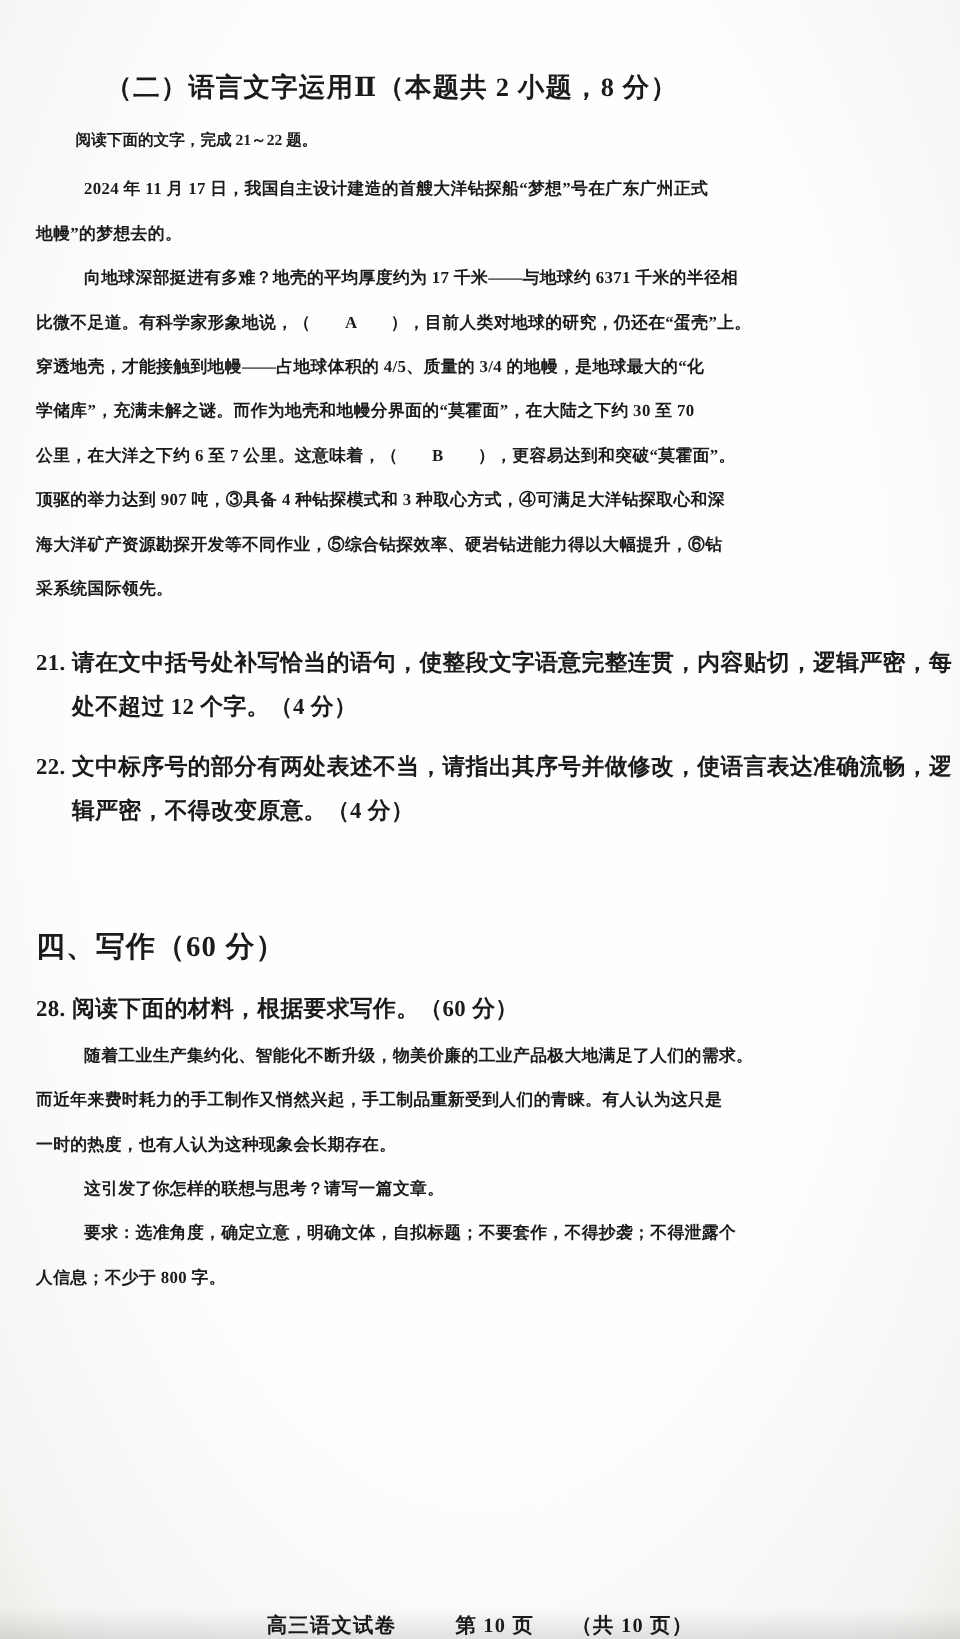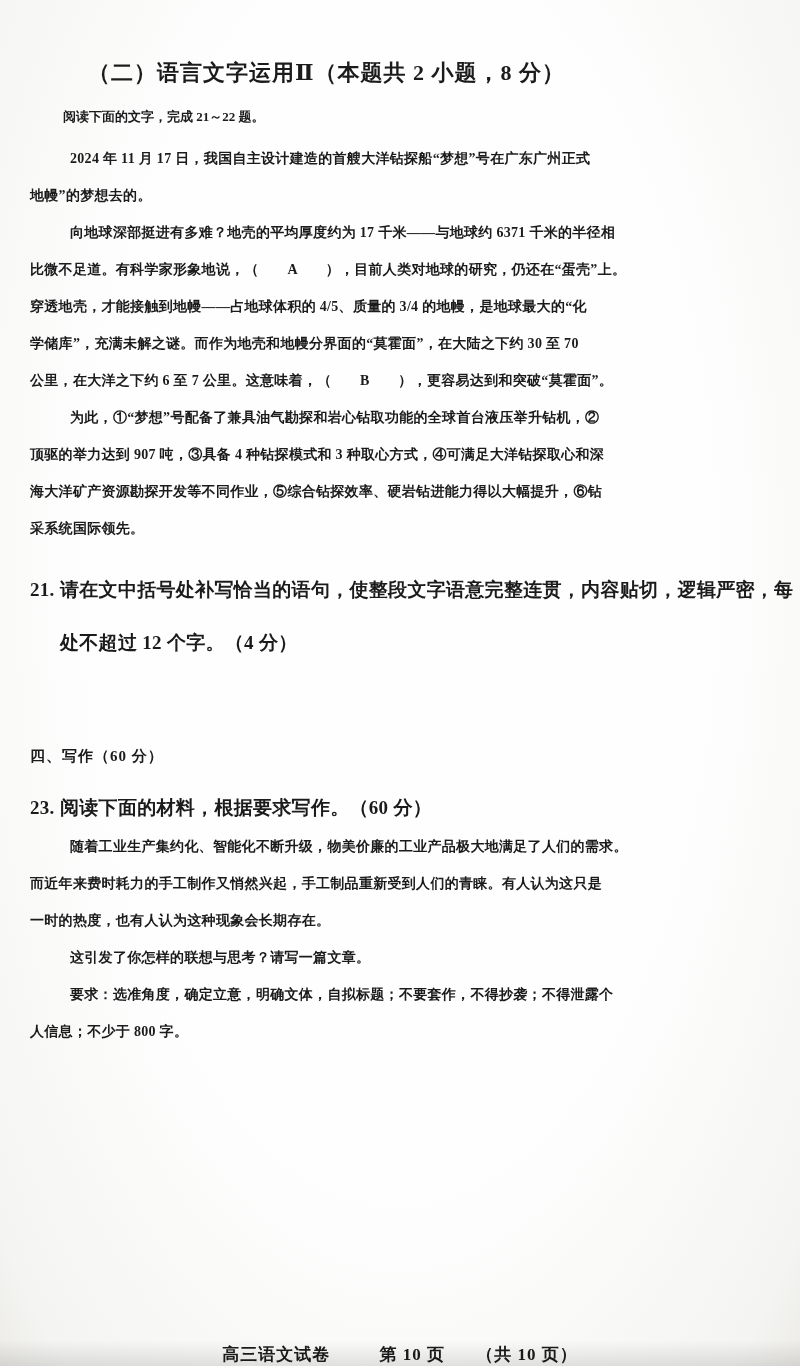--- a/index.html
+++ b/index.html
@@ -35,26 +35,26 @@
   .passage{margin-top:8px;}
   .pline{
     font-size:14px;font-weight:600;line-height:37px;
     white-space:nowrap;letter-spacing:0.3px;
   }
   .indent{text-indent:40px;}
   .question{margin-top:24px;}
   .question + .question{margin-top:13px;}
   .q-line{
     font-size:19px;font-weight:600;line-height:37px;
-    white-space:nowrap;letter-spacing:0.3px;margin-top:16px;
+    white-space:nowrap;letter-spacing:0.3px;
   }
   .q-num{display:inline-block;width:30px;}
   .q-cont{padding-left:30px;}
   .heading4{
-    font-size:15px;font-weight:bold;letter-spacing:1px;
+    font-size:24px;font-weight:bold;letter-spacing:1px;
     margin-top:80px;line-height:30px;
   }
   .q23{margin-top:18px;}
   .material{margin-top:2px;}
   .prompt-line{margin-top:0;}
   .footer{
     position:absolute;left:0;bottom:0;width:100%;
     text-align:center;font-size:17px;font-weight:700;letter-spacing:1px;
     white-space:nowrap;
   }
@@ -74,38 +74,43 @@
   <div class="passage">
     <div class="pline indent">2024 年 11 月 17 日，我国自主设计建造的首艘大洋钻探船“梦想”号在广东广州正式</div>
     <div class="pline">地幔”的梦想去的。</div>
 
     <div class="pline indent">向地球深部挺进有多难？地壳的平均厚度约为 17 千米——与地球约 6371 千米的半径相</div>
     <div class="pline">比微不足道。有科学家形象地说，（　　A　　），目前人类对地球的研究，仍还在“蛋壳”上。</div>
     <div class="pline">穿透地壳，才能接触到地幔——占地球体积的 4/5、质量的 3/4 的地幔，是地球最大的“化</div>
     <div class="pline">学储库”，充满未解之谜。而作为地壳和地幔分界面的“莫霍面”，在大陆之下约 30 至 70</div>
     <div class="pline">公里，在大洋之下约 6 至 7 公里。这意味着，（　　B　　），更容易达到和突破“莫霍面”。</div>
 
-    <div class="pline indent">为此，①“梦想”号配备了兼具油气勘探和岩心钻取功能的全球首台液压举升钻机，②</div>
     <div class="pline">顶驱的举力达到 907 吨，③具备 4 种钻探模式和 3 种取心方式，④可满足大洋钻探取心和深</div>
     <div class="pline">海大洋矿产资源勘探开发等不同作业，⑤综合钻探效率、硬岩钻进能力得以大幅提升，⑥钻</div>
     <div class="pline">采系统国际领先。</div>
   </div>
 
   <div class="question">
     <div class="q-line">
       <span class="q-num">21.</span><span>请在文中括号处补写恰当的语句，使整段文字语意完整连贯，内容贴切，逻辑严密，每</span>
     </div>
     <div class="q-line q-cont">处不超过 12 个字。（4 分）</div>
   </div>
 
+  <div class="question">
+    <div class="q-line">
+      <span class="q-num">22.</span><span>文中标序号的部分有两处表述不当，请指出其序号并做修改，使语言表达准确流畅，逻</span>
+    </div>
+    <div class="q-line q-cont">辑严密，不得改变原意。（4 分）</div>
+  </div>
 
   <div class="heading4">四、写作（60 分）</div>
 
   <div class="q-line q23">
-    <span class="q-num">23.</span><span>阅读下面的材料，根据要求写作。（60 分）</span>
+    <span class="q-num">28.</span><span>阅读下面的材料，根据要求写作。（60 分）</span>
   </div>
 
   <div class="material">
     <div class="pline indent">随着工业生产集约化、智能化不断升级，物美价廉的工业产品极大地满足了人们的需求。</div>
     <div class="pline">而近年来费时耗力的手工制作又悄然兴起，手工制品重新受到人们的青睐。有人认为这只是</div>
     <div class="pline">一时的热度，也有人认为这种现象会长期存在。</div>
   </div>
 
   <div class="pline indent prompt-line">这引发了你怎样的联想与思考？请写一篇文章。</div>
 

